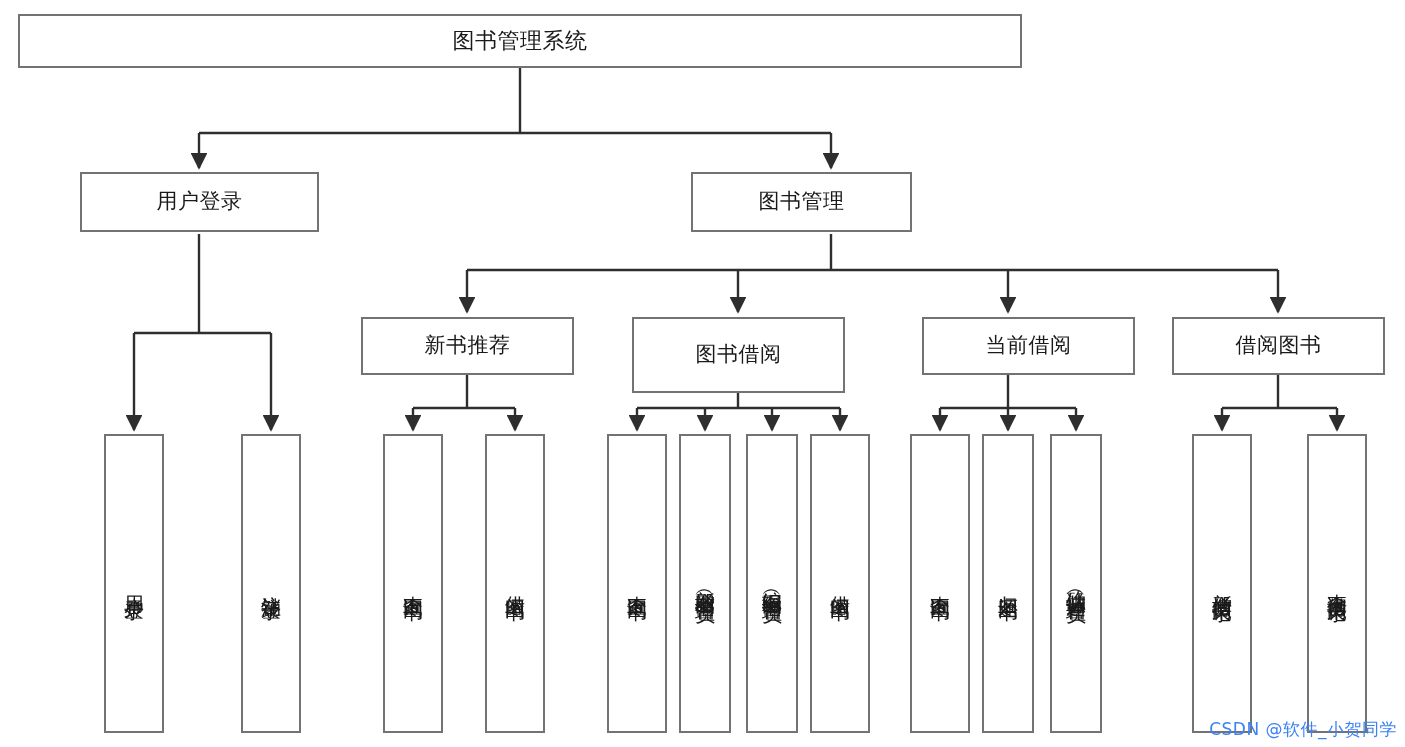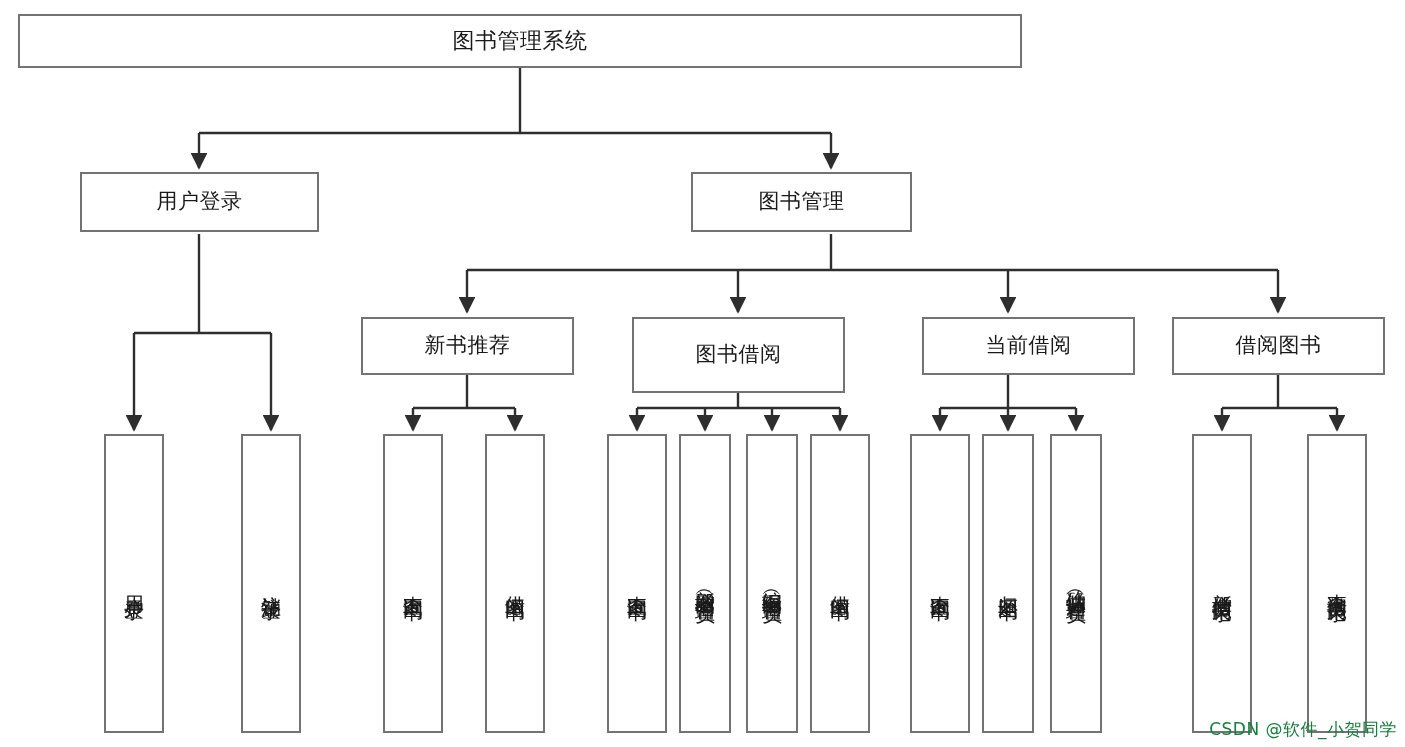--- a/index.html
+++ b/index.html
@@ -62,21 +62,21 @@
     font-size: 20px;
     line-height: 1.25;
     letter-spacing: 2px;
     white-space: nowrap;
   }
   #watermark {
     position: absolute;
     right: 8px;
     bottom: 6px;
     font-size: 17px;
-    color: #15803d;
+    color: #3b82f6;
     letter-spacing: 0.5px;
     z-index: 3;
     white-space: nowrap;
   }
 </style>
 </head>
 <body>
 
 <div id="diagram-root">
 

